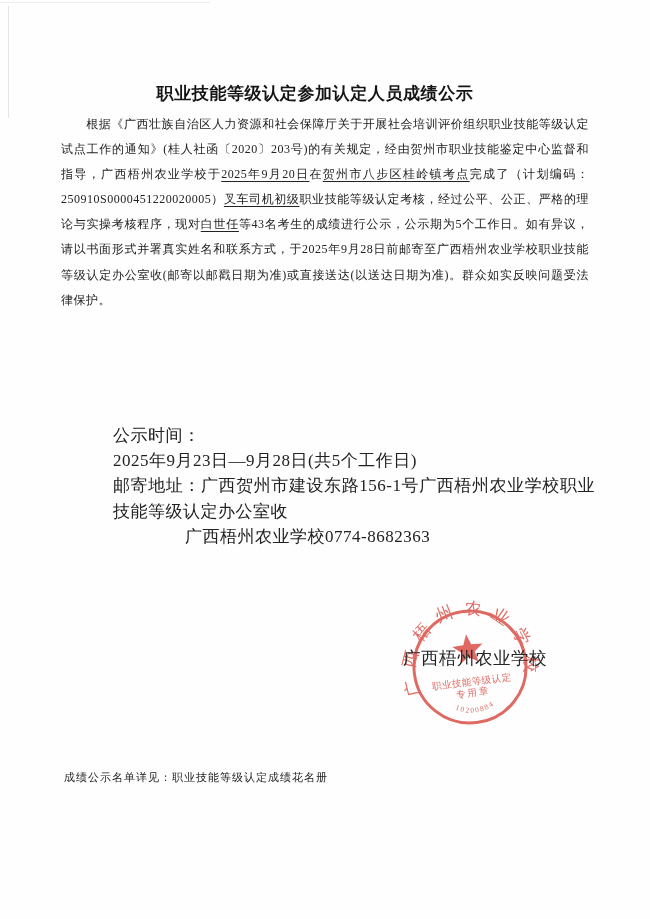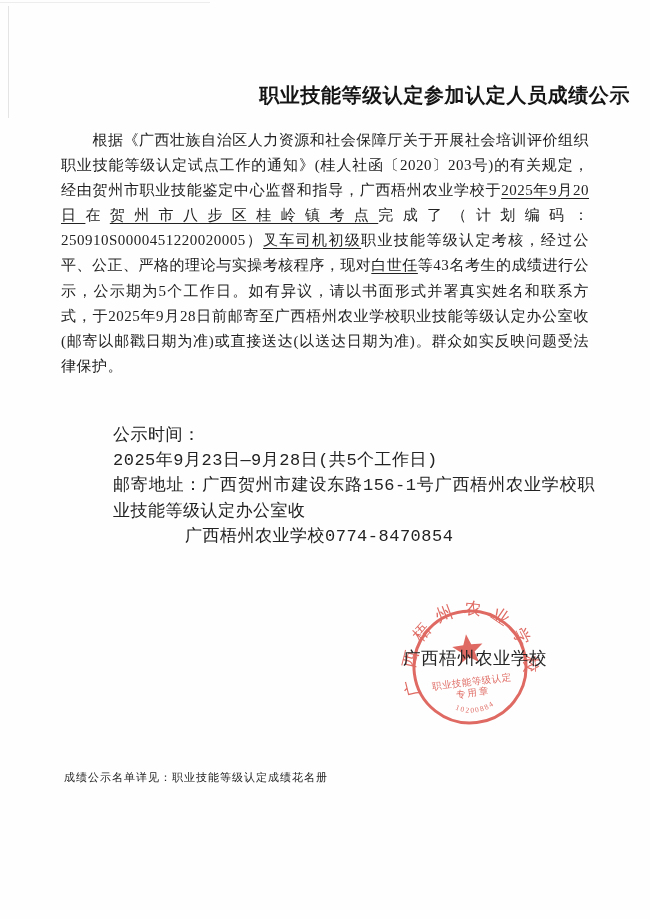--- a/index.html
+++ b/index.html
@@ -11,38 +11,38 @@
     font-family:"Liberation Serif","DejaVu Serif",serif;
     color:#1f1f1f;
     overflow:hidden;
   }
   
   .scan-line-v{position:absolute;left:8px;top:6px;width:1px;height:112px;background:#e4e4e4;}
   .scan-line-h{position:absolute;left:0;top:2px;width:210px;height:1px;background:#ededed;}
 
   .doc-title{
     position:absolute;top:82px;left:0;width:630px;
-    text-align:right;
-    font-size:20px;font-weight:700;letter-spacing:0.6px;
+    text-align:center;
+    font-size:17px;font-weight:700;letter-spacing:0.6px;
     color:#141414;
   }
   .body-par{
-    position:absolute;top:128px;left:61px;width:528px;
-    font-size:15px;line-height:25.1px;letter-spacing:0.5px;
+    position:absolute;top:112px;left:61px;width:528px;
+    font-size:12px;line-height:25.1px;letter-spacing:0.5px;
     text-align:justify;text-indent:2.1em;
     color:#222;
   }
   .u{text-decoration:underline;text-underline-offset:3px;}
 
   .info-block{
     position:absolute;top:423px;left:113px;width:482px;
     font-size:17px;line-height:25.2px;letter-spacing:0.5px;
     text-align:justify;color:#222;
   }
-  .info-line{min-height:25px;font-family:Liberation Mono, monospace;}
+  .info-line{min-height:25px;}
   .info-line.indent{padding-left:72px;}
 
   .signature{
     position:absolute;top:645px;left:360px;width:230px;
     text-align:center;
     font-size:17.5px;line-height:27px;letter-spacing:0.5px;
     color:#262626;
   }
 
   .stamp{
@@ -67,21 +67,21 @@
   <div class="scan-line-h"></div>
 
   <div class="doc-title">职业技能等级认定参加认定人员成绩公示</div>
 
   <div class="body-par"><span>根据《广西壮族自治区人力资源和社会保障厅关于开展社会培训评价组织职业技能等级认定试点工作的通知》(桂人社函〔2020〕203号)的有关规定，经由贺州市职业技能鉴定中心监督和指导，广西梧州农业学校于</span><span class="u">2025年9月20日</span><span>在</span><span class="u">贺州市八步区桂岭镇考点</span><span>完成了（计划编码：250910S0000451220020005）</span><span class="u">叉车司机初级</span><span>职业技能等级认定考核，经过公平、公正、严格的理论与实操考核程序，现对</span><span class="u">白世任</span><span>等43名考生的成绩进行公示，公示期为5个工作日。如有异议，请以书面形式并署真实姓名和联系方式，于2025年9月28日前邮寄至广西梧州农业学校职业技能等级认定办公室收(邮寄以邮戳日期为准)或直接送达(以送达日期为准)。群众如实反映问题受法律保护。</span></div>
 
   <div class="info-block">
     <div class="info-line">公示时间：</div>
     <div class="info-line">2025年9月23日—9月28日(共5个工作日)</div>
     <div class="info-line">邮寄地址：广西贺州市建设东路156-1号广西梧州农业学校职业技能等级认定办公室收</div>
-    <div class="info-line indent">广西梧州农业学校0774-8470854</div>
+    <div class="info-line indent">广西梧州农业学校0774-8682363</div>
   </div>
 
   <svg class="stamp" viewBox="0 0 150 150" aria-hidden="true">
     <circle cx="75" cy="75" r="56" fill="none" stroke-width="3" stroke="#da5148"></circle>
     <path id="sealArcTop" d="M 23,95 A 55,55 0 1 1 127,95" fill="none"></path>
     <path id="sealArcBottom" d="M 38,96 A 40,40 0 0 0 112,96" fill="none"></path>
     <text font-size="17" letter-spacing="9.5" fill="#da5148">
       <textPath href="#sealArcTop" startOffset="50%" text-anchor="middle">广西梧州农业学校</textPath>
     </text>
     <polygon points="75,42 79,52.5 90.2,53.1 81.5,60.1 84.4,70.9 75,64.8 65.6,70.9 68.5,60.1 59.8,53.1 71,52.5" fill="#da5148"></polygon>

